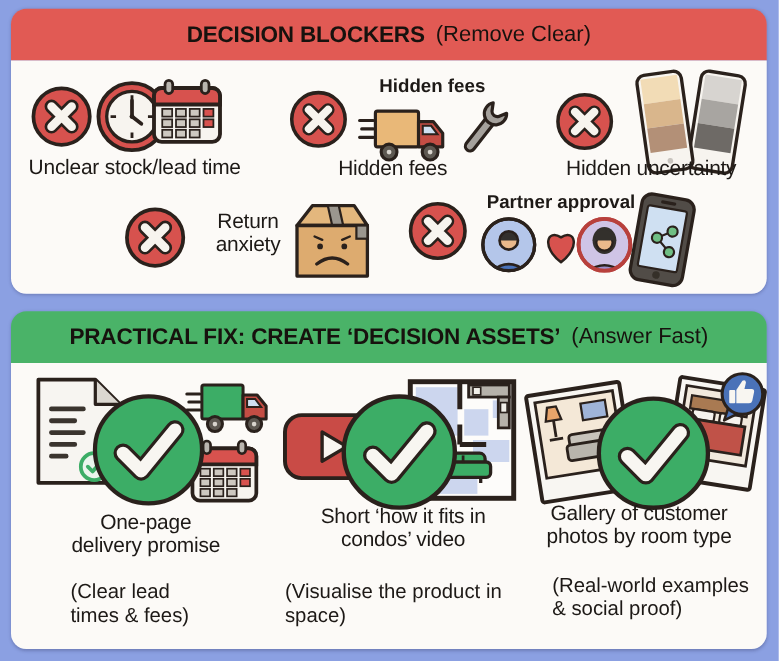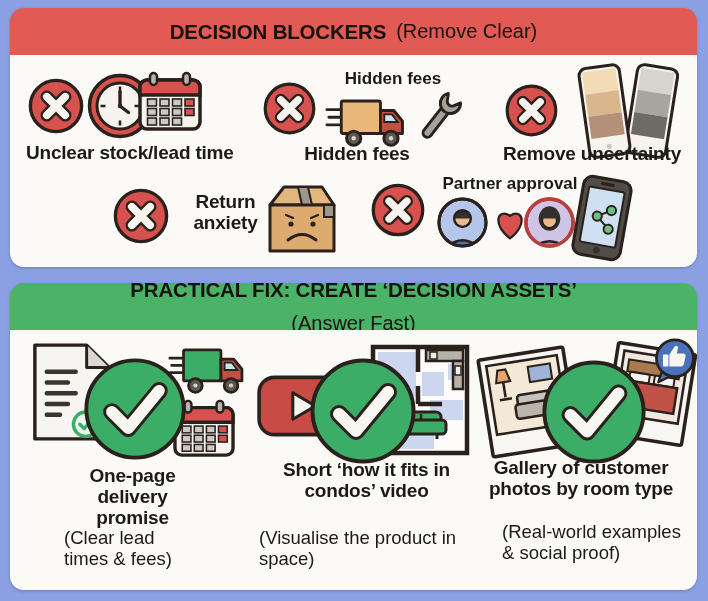--- a/index.html
+++ b/index.html
@@ -8,21 +8,21 @@
   .card{position:absolute;left:10px;width:687px;border-radius:14px;box-shadow:0 1px 3px rgba(20,20,60,.25);}
   .card1{top:8px;height:259px}
   .card2{top:283px;height:307px}
   .hd{height:47px;border-radius:14px 14px 0 0;display:flex;align-items:center;justify-content:center;gap:10px;color:#17120e;}
   .hd-b{font-weight:700;font-size:20.5px;letter-spacing:-0.2px}
   .hd-r{font-weight:400;font-size:20px}
   .bd{position:absolute;left:0;right:0;background:#fcfaf7;border-radius:0 0 14px 14px;}
   .bd1{top:47px;height:212px}
   .bd2{top:47px;height:260px}
   .abs{position:absolute}
-  .lbl{position:absolute;font-weight:700;font-size:19px;line-height:1.1;color:#1d1916;letter-spacing:-0.2px}
+  .lbl{position:absolute;font-weight:400;font-size:19px;line-height:1.1;color:#1d1916;letter-spacing:-0.2px}
   .cap{position:absolute;font-weight:700;font-size:17px;line-height:1.05;color:#1d1916;text-align:center}
   .sub{position:absolute;font-weight:400;font-size:18.5px;line-height:1.13;color:#1d1916;}
   .ctr{text-align:center}
   svg{display:block;overflow:visible}
 </style>
 </head>
 <body>
 
 <svg width="0" height="0" style="position:absolute" aria-hidden="true">
 <defs>
@@ -118,21 +118,21 @@
           <rect x="67.5" y="50.5" width="33" height="22" fill="#6e6a66"></rect>
         </g>
         <g transform="rotate(-8 38 48)">
           <rect x="18" y="3" width="40" height="88" rx="7" fill="#f7f4ef" stroke="#2a211c" stroke-width="3"></rect>
           <rect x="21.5" y="6.5" width="33" height="22" fill="#f2dcb6"></rect>
           <rect x="21.5" y="28.5" width="33" height="22" fill="#d9b68c"></rect>
           <rect x="21.5" y="50.5" width="33" height="22" fill="#b39077"></rect>
           <circle cx="38" cy="82" r="2.5" fill="#c9c5bf"></circle>
         </g>
       </svg>
-      <div class="lbl ctr" style="left:482px;top:89px;width:200px">Remove uncertainty</div>
+      <div class="lbl ctr" style="left:482px;top:89px;width:200px">Hidden uncertainty</div>
 
       <svg class="abs" style="left:102px;top:132px;width:58px;height:58px" viewBox="0 0 60 60">
           <use href="#g-x"></use>
         </svg>
       <div class="lbl ctr" style="left:163px;top:137px;width:105px">Return anxiety</div>
       <svg class="abs" style="left:250px;top:124px;width:84px;height:80px" viewBox="0 0 84 80">
         <polygon points="10,26 24,8 62,8 74,26" fill="#e3b77d" stroke="#2a211c" stroke-width="3" stroke-linejoin="round"></polygon>
         <polygon points="38,8 48,8 52,26 42,26" fill="#9b968e" stroke="#2a211c" stroke-width="2"></polygon>
         <rect x="10" y="26" width="64" height="46" fill="#ddab6f" stroke="#2a211c" stroke-width="3" stroke-linejoin="round"></rect>
         <rect x="64" y="26" width="10" height="12" fill="#9b968e" stroke="#2a211c" stroke-width="2"></rect>
@@ -188,21 +188,21 @@
           <path d="M22 41 35 33M22 41 35 52" stroke="#2a211c" stroke-width="2"></path>
           <circle cx="22" cy="41" r="4.6" fill="#6fbf84" stroke="#2a211c" stroke-width="2"></circle>
           <circle cx="35" cy="33" r="4.6" fill="#6fbf84" stroke="#2a211c" stroke-width="2"></circle>
           <circle cx="35" cy="52" r="4.6" fill="#6fbf84" stroke="#2a211c" stroke-width="2"></circle>
         </svg>
       </div>
     </div>
   </section>
 
   <section class="card card2">
-    <header class="hd" style="background-color: rgb(74, 179, 104); flex-direction: column;">
+    <header class="hd" style="background-color: rgb(74, 179, 104);">
       <span class="hd-b">PRACTICAL FIX: CREATE ‘DECISION ASSETS’</span>
       <span class="hd-r">(Answer Fast)</span>
     </header>
     <div class="bd bd2">
 
       <svg class="abs" style="left:20px;top:12px;width:84px;height:100px" viewBox="0 0 86 102">
         <path d="M5 3h53l23 23v73H5Z" fill="#f7f5f1" stroke="#2a211c" stroke-width="3.5" stroke-linejoin="round"></path>
         <path d="M58 3v23h23" fill="#dcd8d1" stroke="#2a211c" stroke-width="3" stroke-linejoin="round"></path>
         <rect x="15" y="28" width="34" height="4.5" rx="2" fill="#3a342e"></rect>
         <rect x="15" y="39" width="26" height="4.5" rx="2" fill="#3a342e"></rect>

